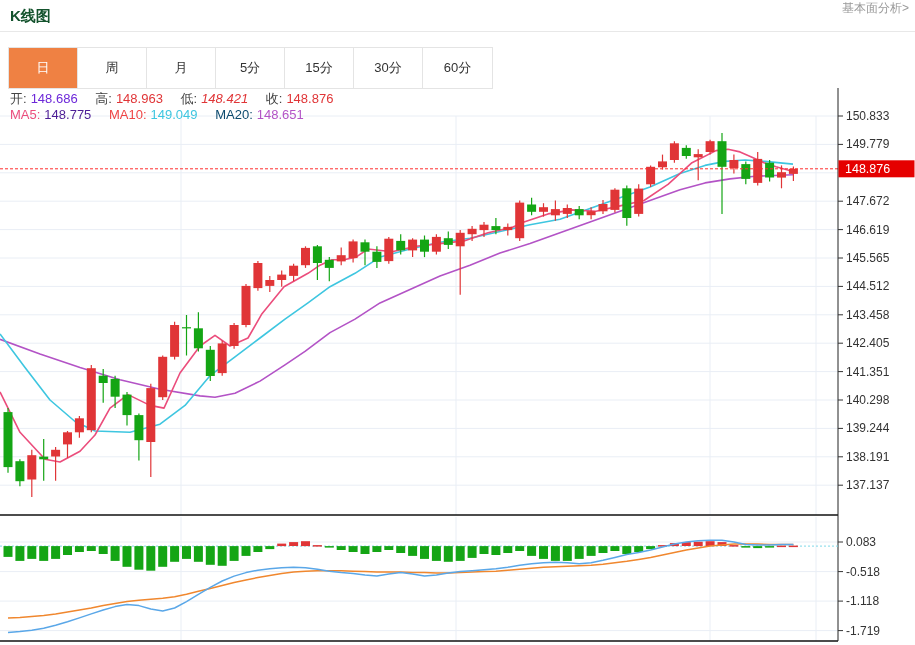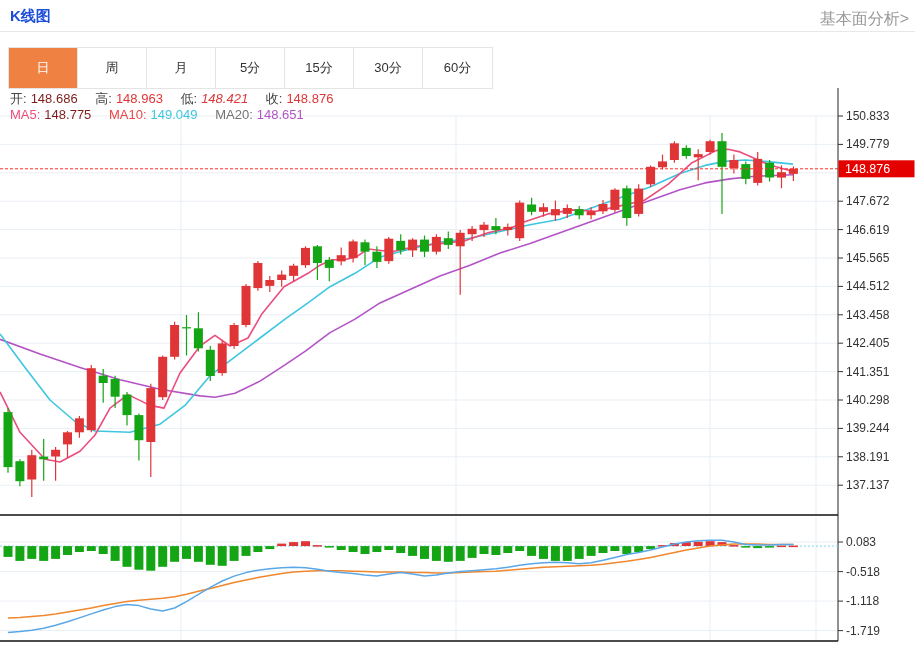--- a/index.html
+++ b/index.html
@@ -1,19 +1,19 @@
 <!DOCTYPE html>
 <html><head>
 <meta charset="utf-8">
 <style>
   html,body{margin:0;padding:0;background:#fff;font-family:"Liberation Sans",sans-serif;}
   #app{position:relative;width:915px;height:645px;background:#fff;overflow:hidden;}
   .header{position:absolute;top:0;left:0;width:915px;height:31px;border-bottom:1px solid #e8e8e8;background:#fff;}
-  .title{position:absolute;left:10px;top:7px;font-size:15px;font-weight:bold;color:#1d4ed8;}
-  .fund-link{position:absolute;right:6px;top:9px;font-size:16px;color:#999;text-decoration:none;cursor:pointer;}
+  .title{position:absolute;left:10px;top:7px;font-size:15px;font-weight:bold;color:#14532d;}
+  .fund-link{position:absolute;right:6px;top:0;font-size:12px;color:#999;text-decoration:none;cursor:pointer;}
   .tabs{position:absolute;top:47px;left:8px;display:inline-flex;border:1px solid #e4e4e4;background:#fff;}
   .tab{width:69px;height:40px;line-height:40px;text-align:center;font-size:13px;color:#333;background:#fff;border-right:1px solid #e4e4e4;cursor:pointer;box-sizing:border-box;}
   .tab:last-child{border-right:none;}
   .tab.active{background:#ef8143;color:#fff;}
   .chart{position:absolute;top:88px;left:0;width:915px;height:557px;}
   .legend{position:absolute;left:10px;font-size:13px;white-space:nowrap;pointer-events:none;}
   .legend span{margin-right:4px;}
   .legend .gap{margin-right:14px;}
   .lbl{color:#444;}
   svg text{font-family:"Liberation Sans",sans-serif;}
@@ -32,29 +32,29 @@
       <div class="tab">周</div>
       <div class="tab">月</div>
       <div class="tab">5分</div>
       <div class="tab">15分</div>
       <div class="tab">30分</div>
       <div class="tab">60分</div>
     </div>
 
   <div class="chart">
     <div class="legend" style="top:2px;">
-      <span class="lbl">开:</span><span class="gap" id="v-open" style="color: #7f1d1d;">148.686</span>
+      <span class="lbl">开:</span><span class="gap" id="v-open" style="color: #6d28d9;">148.686</span>
       <span class="lbl">高:</span><span class="gap" id="v-high" style="color: rgb(224, 53, 55);">148.963</span>
       <span class="lbl">低:</span><span class="gap" id="v-low" style="color: rgb(224, 53, 55); font-style: italic;">148.421</span>
       <span class="lbl">收:</span><span id="v-close" style="color: rgb(224, 53, 55);">148.876</span>
     </div>
     <div class="legend" style="top:19px;">
-      <span id="ma5-l" style="color: rgb(235, 77, 124);">MA5:</span><span class="gap" id="ma5-v" style="color: #7f1d1d;">148.775</span>
+      <span id="ma5-l" style="color: rgb(235, 77, 124);">MA5:</span><span class="gap" id="ma5-v" style="color: #4c1d95;">148.775</span>
       <span id="ma10-l" style="color: #ef4444;">MA10:</span><span class="gap" id="ma10-v" style="color: rgb(62, 198, 224); text-align: center;">149.049</span>
-      <span id="ma20-l" style="color: #737373;">MA20:</span><span id="ma20-v" style="color: rgb(179, 83, 198);">148.651</span>
+      <span id="ma20-l" style="color: #0c4a6e;">MA20:</span><span id="ma20-v" style="color: rgb(179, 83, 198);">148.651</span>
     </div>
     <div id="svg-holder"><svg width="915" height="557" viewBox="0 0 915 557" xmlns="http://www.w3.org/2000/svg">
           <g>
             <line x1="0" y1="28.0" x2="838" y2="28.0" stroke="#e9eef5" stroke-width="1"></line>
             <line x1="0" y1="56.4" x2="838" y2="56.4" stroke="#e9eef5" stroke-width="1"></line>
             <line x1="0" y1="84.8" x2="838" y2="84.8" stroke="#e9eef5" stroke-width="1"></line>
             <line x1="0" y1="113.2" x2="838" y2="113.2" stroke="#e9eef5" stroke-width="1"></line>
             <line x1="0" y1="141.6" x2="838" y2="141.6" stroke="#e9eef5" stroke-width="1"></line>
             <line x1="0" y1="170.0" x2="838" y2="170.0" stroke="#e9eef5" stroke-width="1"></line>
             <line x1="0" y1="198.4" x2="838" y2="198.4" stroke="#e9eef5" stroke-width="1"></line>

